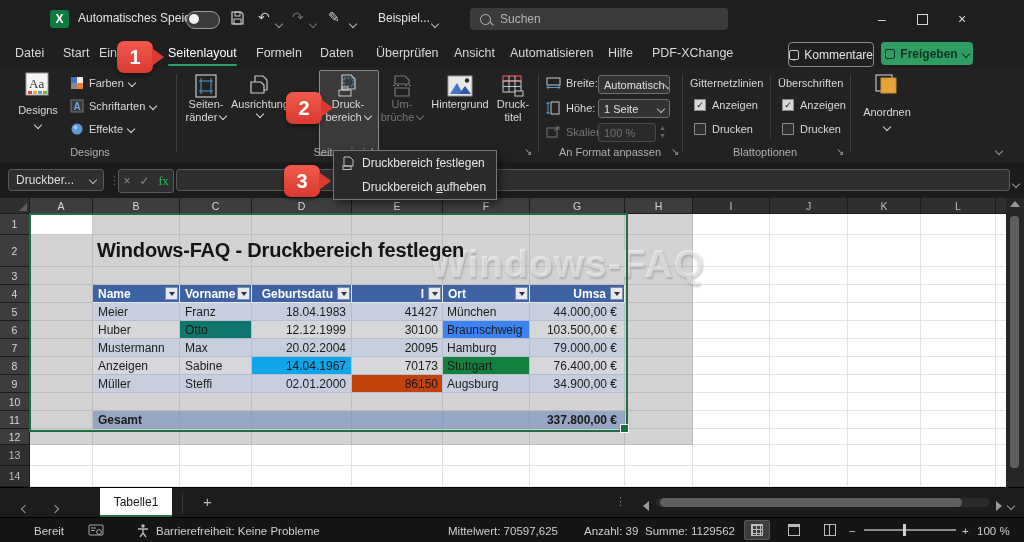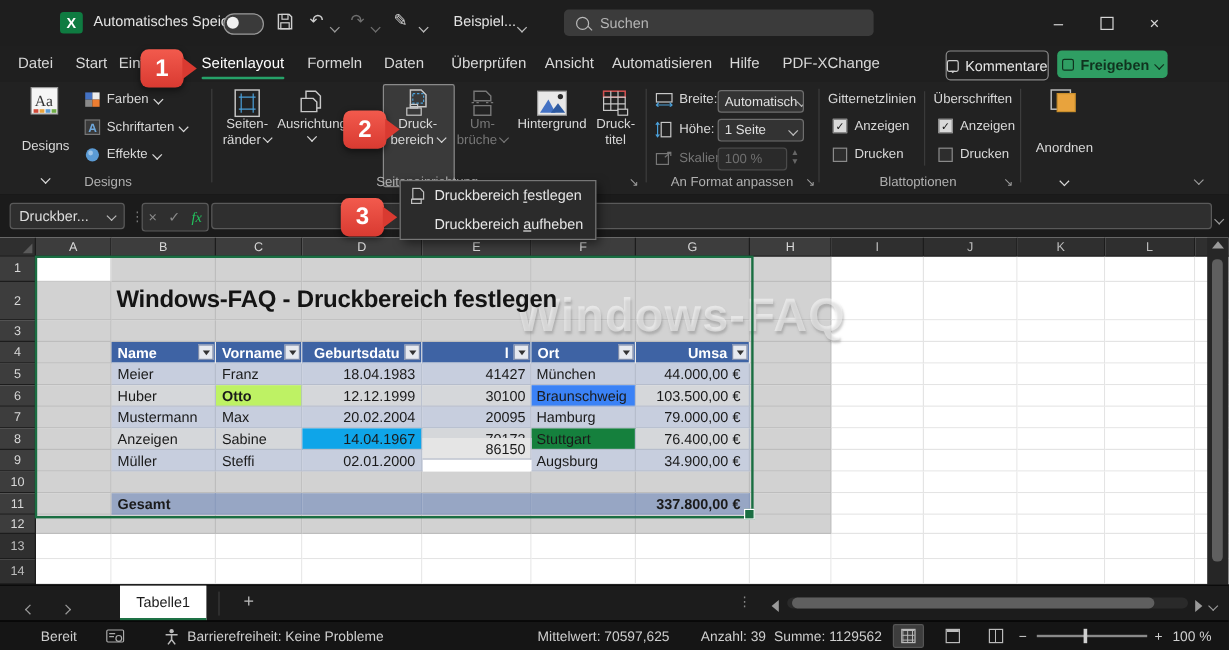--- a/index.html
+++ b/index.html
@@ -31,36 +31,36 @@
   .cmtbtn{left:788px;top:4px;width:84px;height:23px;border:1px solid #8a8a8a;border-radius:4px;display:flex;align-items:center;justify-content:center;gap:5px;font-size:12px;color:#e6e6e6;}
   .bubble{width:10px;height:8px;border:1.2px solid #cfcfcf;border-radius:2px;position:relative;}
   .bubble::after{content:'';position:absolute;left:2px;bottom:-4px;border:2.5px solid transparent;border-top-color:#cfcfcf;}
   .sharebtn{left:881px;top:4px;width:92px;height:23px;background:#2f9e63;border-radius:4px;display:flex;align-items:center;justify-content:center;gap:5px;font-size:12px;color:#10331f;font-weight:bold;}
   .sharearr{width:8px;height:8px;border:1.2px solid #10331f;border-radius:2px;position:relative;}
   
   #ribbon{left:0;top:68px;width:1024px;height:94px;background:#222222;border-bottom:1px solid #111;}
   .vdiv{position:absolute;top:6px;width:1px;height:78px;background:#3d3d3d;}
   .glabel{position:absolute;top:78px;font-size:11px;color:#b0b0b0;text-align:center;white-space:nowrap;}
   .launcher{position:absolute;top:78px;font-size:10px;color:#9a9a9a;}
-  .bigbtn{position:absolute;top:4px;display:flex;flex-direction:column;align-items:center;gap:18px;font-size:11px;color:#d9d9d9;text-align:center;}
+  .bigbtn{position:absolute;top:4px;display:flex;flex-direction:column;align-items:center;gap:6px;font-size:11px;color:#d9d9d9;text-align:center;}
   .smallitem{position:absolute;display:flex;align-items:center;gap:5px;font-size:11px;color:#d9d9d9;white-space:nowrap;}
   .twoline{position:absolute;display:flex;flex-direction:column;align-items:center;font-size:11px;color:#d9d9d9;text-align:center;line-height:13px;}
   .disabled{color:#777 !important;}
   .field{position:absolute;height:19px;background:#333;border:1px solid #6e6e6e;border-radius:3px;font-size:11px;color:#e0e0e0;display:flex;align-items:center;padding:0 5px;box-sizing:border-box;white-space:nowrap;overflow:hidden;}
   .field .chv{margin-left:auto;flex:none;color:#bbb;}
   .field.dis{background:#2a2a2a;border-color:#4a4a4a;color:#6f6f6f;}
   .cbrow{position:absolute;display:flex;align-items:center;gap:6px;font-size:11px;color:#d9d9d9;}
   .cbox{width:12px;height:12px;box-sizing:border-box;border:1px solid #8a8a8a;background:#2d2d2d;display:flex;align-items:center;justify-content:center;font-size:9px;color:#111;}
   .cbox.on{background:#d9d9d9;}
   .openbox{position:absolute;left:319px;top:2px;width:58px;height:84px;border:1px solid #8a8a8a;background:#3a3a3a;border-radius:2px;}
   
   #formularow{left:0;top:162px;width:1024px;height:36px;background:#1b1b1b;}
   .namebox{left:8px;top:7px;width:96px;height:22px;background:#2f2f2f;border:1px solid #5a5a5a;border-radius:3px;display:flex;align-items:center;padding:0 7px;box-sizing:border-box;font-size:12px;color:#ddd;}
   .fxbox{left:118px;top:7px;width:54px;height:22px;background:#2f2f2f;border:1px solid #5a5a5a;border-radius:3px;display:flex;align-items:center;justify-content:space-around;font-size:12px;color:#8a8a8a;}
-  .fxi{font-style:italic;font-family:"Liberation Serif",serif;color:#22c55e;}
+  .fxi{font-family:"Liberation Serif",serif;color:#22c55e;}
   .finput{left:176px;top:7px;width:834px;height:22px;background:#2f2f2f;border:1px solid #5a5a5a;border-radius:3px;box-sizing:border-box;}
   
   #gridarea{left:0;top:198px;width:1024px;height:289px;background:#ffffff;overflow:hidden;}
   .colhdr,.rowhdr{position:absolute;box-sizing:border-box;background:#2f2f2f;color:#bdbdbd;font-size:10.5px;display:flex;align-items:center;justify-content:center;border-right:1px solid #1c1c1c;border-bottom:1px solid #1c1c1c;}
   .hdrsel{background:#3d3d3d;color:#d8d8d8;}
   .corner{position:absolute;left:0;top:0;width:30px;height:16px;background:#2f2f2f;border-right:1px solid #1c1c1c;border-bottom:1px solid #1c1c1c;box-sizing:border-box;}
   .corner::after{content:'';position:absolute;right:2px;bottom:2px;border-left:8px solid transparent;border-bottom:8px solid #5a5a5a;}
   .cell{position:absolute;box-sizing:border-box;display:flex;align-items:center;overflow:hidden;white-space:nowrap;font-size:12px;color:#1a1a1a;}
   .filterbtn{position:absolute;width:13px;height:13px;background:#e6e9ef;border:1px solid #7f8dab;box-sizing:border-box;display:flex;align-items:center;justify-content:center;}
   .filterbtn::after{content:'';border:3px solid transparent;border-top:4px solid #333;margin-top:3px;}
@@ -466,21 +466,21 @@
       <div class="cell" style="left: 625px; top: 105px; width: 68px; height: 18px; background: rgb(210, 210, 210); border-right: 1px solid rgb(189, 189, 189); border-bottom: 1px solid rgb(189, 189, 189);"></div>
       <div class="cell" style="left: 693px; top: 105px; width: 77px; height: 18px; background: rgb(255, 255, 255); border-right: 1px solid rgb(228, 228, 228); border-bottom: 1px solid rgb(228, 228, 228);"></div>
       <div class="cell" style="left: 770px; top: 105px; width: 78px; height: 18px; background: rgb(255, 255, 255); border-right: 1px solid rgb(228, 228, 228); border-bottom: 1px solid rgb(228, 228, 228);"></div>
       <div class="cell" style="left: 848px; top: 105px; width: 73px; height: 18px; background: rgb(255, 255, 255); border-right: 1px solid rgb(228, 228, 228); border-bottom: 1px solid rgb(228, 228, 228);"></div>
       <div class="cell" style="left: 921px; top: 105px; width: 75px; height: 18px; background: rgb(255, 255, 255); border-right: 1px solid rgb(228, 228, 228); border-bottom: 1px solid rgb(228, 228, 228);"></div>
       <div class="cell" style="left: 996px; top: 105px; width: 30px; height: 18px; background: rgb(255, 255, 255); border-right: 1px solid rgb(228, 228, 228); border-bottom: 1px solid rgb(228, 228, 228);"></div>
       <div class="cell" style="left: 30px; top: 123px; width: 63px; height: 18px; background: rgb(210, 210, 210); border-right: 1px solid rgb(189, 189, 189); border-bottom: 1px solid rgb(189, 189, 189);"></div>
       <div class="cell" style="left: 93px; top: 123px; width: 87px; height: 18px; background: rgb(213, 215, 218); border-right: 1px solid rgb(182, 189, 204); border-bottom: 1px solid rgb(182, 189, 204); padding-left: 5px;">
         <span>Huber</span>
       </div>
-      <div class="cell" style="left: 180px; top: 123px; width: 72px; height: 18px; background: #bef264; border-right: 1px solid rgb(182, 189, 204); border-bottom: 1px solid rgb(182, 189, 204); padding-left: 5px; font-weight: bold;">
+      <div class="cell" style="left: 180px; top: 123px; width: 72px; height: 18px; background: #0f766e; border-right: 1px solid rgb(182, 189, 204); border-bottom: 1px solid rgb(182, 189, 204); padding-left: 5px;">
         <span>Otto</span>
       </div>
       <div class="cell" style="left: 252px; top: 123px; width: 100px; height: 18px; background: rgb(213, 215, 218); border-right: 1px solid rgb(182, 189, 204); border-bottom: 1px solid rgb(182, 189, 204); justify-content: flex-end; padding-right: 5px;">
         <span>12.12.1999</span>
       </div>
       <div class="cell" style="left: 352px; top: 123px; width: 91px; height: 18px; background: rgb(213, 215, 218); border-right: 1px solid rgb(182, 189, 204); border-bottom: 1px solid rgb(182, 189, 204); justify-content: flex-end; padding-right: 4px;">
         <span>30100</span>
       </div>
       <div class="cell" style="left: 443px; top: 123px; width: 87px; height: 18px; background: #3b82f6; border-right: 1px solid rgb(182, 189, 204); border-bottom: 1px solid rgb(182, 189, 204); padding-left: 4px;">
         <span>Braunschweig</span>
@@ -547,21 +547,21 @@
       <div class="cell" style="left: 30px; top: 177px; width: 63px; height: 18px; background: rgb(210, 210, 210); border-right: 1px solid rgb(189, 189, 189); border-bottom: 1px solid rgb(189, 189, 189);"></div>
       <div class="cell" style="left: 93px; top: 177px; width: 87px; height: 18px; background: rgb(199, 206, 222); border-right: 1px solid rgb(182, 189, 204); border-bottom: 1px solid rgb(182, 189, 204); padding-left: 5px;">
         <span>Müller</span>
       </div>
       <div class="cell" style="left: 180px; top: 177px; width: 72px; height: 18px; background: rgb(199, 206, 222); border-right: 1px solid rgb(182, 189, 204); border-bottom: 1px solid rgb(182, 189, 204); padding-left: 5px;">
         <span>Steffi</span>
       </div>
       <div class="cell" style="left: 252px; top: 177px; width: 100px; height: 18px; background: rgb(199, 206, 222); border-right: 1px solid rgb(182, 189, 204); border-bottom: 1px solid rgb(182, 189, 204); justify-content: flex-end; padding-right: 5px;">
         <span>02.01.2000</span>
       </div>
-      <div class="cell" style="left: 352px; top: 167px; width: 91px; height: 18px; background: #e5e5e5; border-right: 1px solid rgb(182, 189, 204); border-bottom: 1px solid rgb(182, 189, 204); justify-content: flex-end; padding-right: 4px;">
+      <div class="cell" style="left: 352px; top: 177px; width: 91px; height: 18px; background: #c2410c; border-right: 1px solid rgb(182, 189, 204); border-bottom: 1px solid rgb(182, 189, 204); justify-content: flex-end; padding-right: 4px;">
         <span>86150</span>
       </div>
       <div class="cell" style="left: 443px; top: 177px; width: 87px; height: 18px; background: rgb(199, 206, 222); border-right: 1px solid rgb(182, 189, 204); border-bottom: 1px solid rgb(182, 189, 204); padding-left: 4px;">
         <span>Augsburg</span>
       </div>
       <div class="cell" style="left: 530px; top: 177px; width: 95px; height: 18px; background: rgb(199, 206, 222); border-right: 1px solid rgb(182, 189, 204); border-bottom: 1px solid rgb(182, 189, 204); justify-content: flex-end; padding-right: 7px;">
         <span>34.900,00 €</span>
       </div>
       <div class="cell" style="left: 625px; top: 177px; width: 68px; height: 18px; background: rgb(210, 210, 210); border-right: 1px solid rgb(189, 189, 189); border-bottom: 1px solid rgb(189, 189, 189);"></div>
       <div class="cell" style="left: 693px; top: 177px; width: 77px; height: 18px; background: rgb(255, 255, 255); border-right: 1px solid rgb(228, 228, 228); border-bottom: 1px solid rgb(228, 228, 228);"></div>

